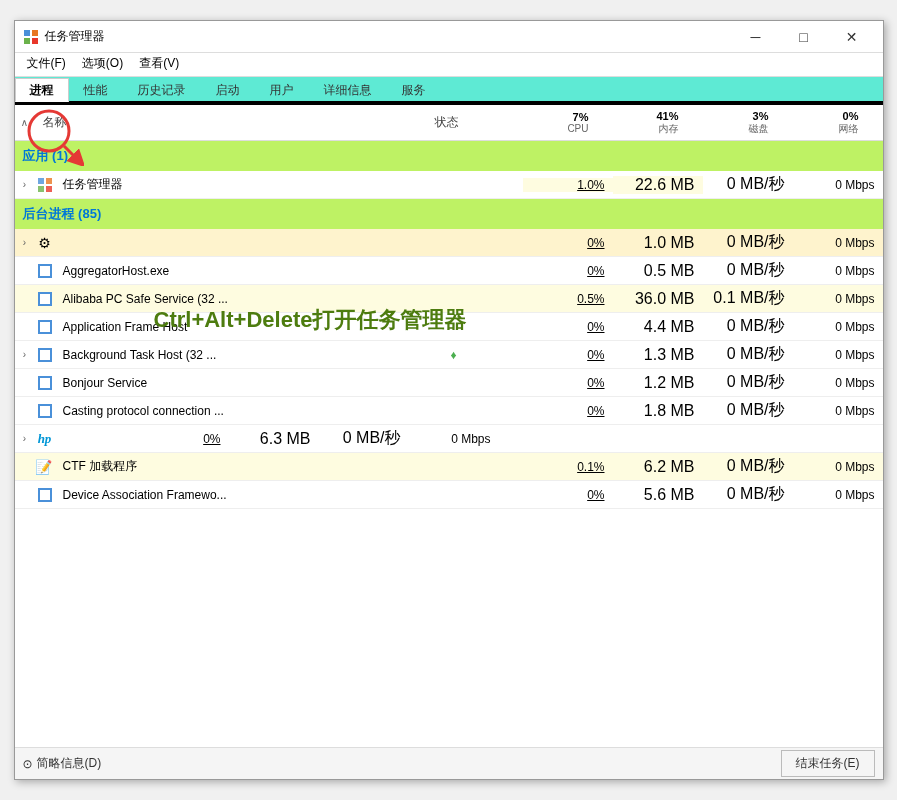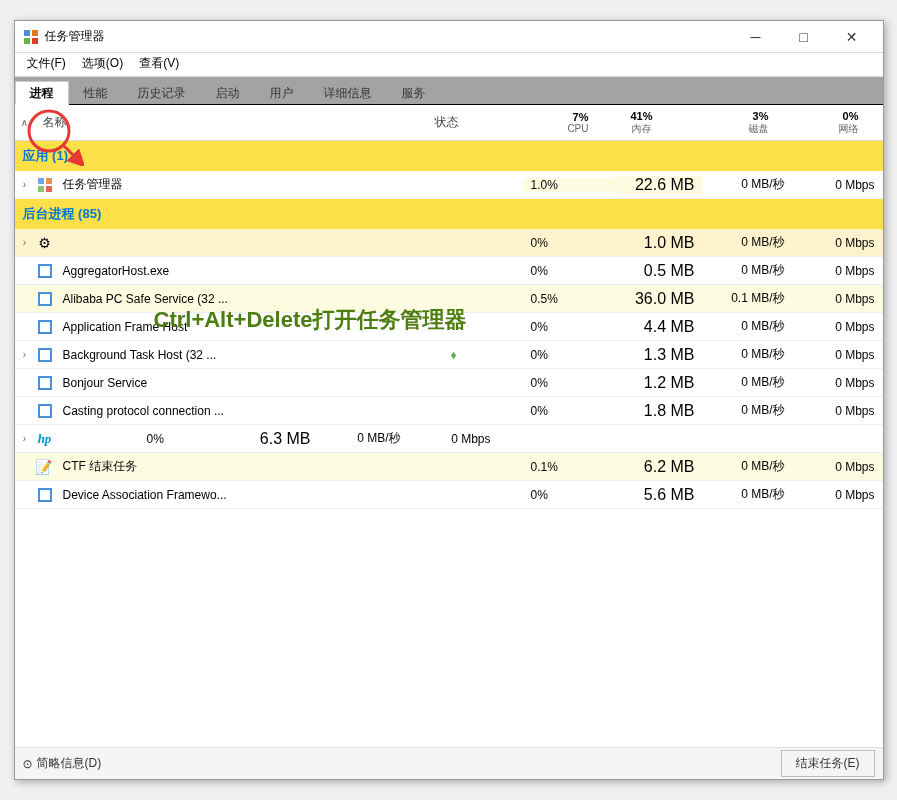--- a/index.html
+++ b/index.html
@@ -67,22 +67,22 @@
       flex-shrink: 0;
     }
     .menu-item {
       padding: 2px 8px;
       cursor: pointer;
       font-size: 12px;
       color: #000;
     }
     .tab-bar {
       height: 28px;
-      background: #a3a3a3;
-      border-bottom: 1px solid #000000;
+      background: #5eead4;
+      border-bottom: 4px solid #000000;
       display: flex;
       align-items: flex-end;
       flex-shrink: 0;
     }
     .tab {
       padding: 4px 14px;
       cursor: pointer;
       font-size: 12px;
       color: #333;
       border: 1px solid transparent;
@@ -125,21 +125,21 @@
       font-size: 12px;
       color: #444;
       text-align: right;
       cursor: pointer;
     }
     .col-mem {
       width: 90px;
       padding: 4px 8px;
       font-size: 12px;
       color: #444;
-      text-align: center;
+      text-align: right;
       cursor: pointer;
     }
     .col-disk {
       width: 90px;
       padding: 4px 8px;
       font-size: 12px;
       color: #444;
       text-align: right;
       cursor: pointer;
     }
@@ -172,21 +172,21 @@
       flex: 1;
       overflow-y: auto;
       overflow-x: auto;
     }
     .process-list::-webkit-scrollbar { width: 16px; }
     .process-list::-webkit-scrollbar-track { background: #f0f0f0; border-left: 1px solid #ddd; }
     .process-list::-webkit-scrollbar-thumb { background: #c0c0c0; border: 2px solid #f0f0f0; }
     .section-header {
       display: flex;
       align-items: center;
-      background: #fde047;
+      background: #bef264;
       padding: 6px 8px;
       font-size: 13px;
       color: #0078d7;
       font-weight: bold;
     }
     .process-row {
       display: flex;
       align-items: center;
       border-bottom: 1px solid #eee;
       min-height: 28px;
@@ -219,31 +219,33 @@
     }
     .row-status {
       width: 80px;
       font-size: 12px;
       color: #333;
       padding: 0 8px;
     }
     .row-cpu {
       width: 90px;
       font-size: 12px;
-      padding: 0 8px;
+      text-align: right;
+      padding: 0 8px;
+      text-decoration: underline;
     }
     .row-mem {
       width: 90px;
       font-size: 16px;
       text-align: right;
       padding: 0 8px;
     }
     .row-disk {
       width: 90px;
-      font-size: 12px;
+      font-size: 16px;
       text-align: right;
       padding: 0 8px;
     }
     .row-net {
       width: 90px;
       font-size: 12px;
       text-align: right;
       padding: 0 8px;
     }
     .bottom-bar {
@@ -486,21 +488,21 @@
           <div class="row-mem">6.3 MB</div>
           <div class="row-disk">0 MB/秒</div>
           <div class="row-net">0 Mbps</div>
         </div>
 
         <div class="process-row cpu-med">
           <div class="row-expand"></div>
           <div class="row-icon">
             <span style="font-size:14px;">📝</span>
           </div>
-          <div class="row-name">CTF 结束任务</div>
+          <div class="row-name">CTF 加载程序</div>
           <div class="row-status"></div>
           <div class="row-cpu cpu-med">0.1%</div>
           <div class="row-mem cpu-med">6.2 MB</div>
           <div class="row-disk">0 MB/秒</div>
           <div class="row-net">0 Mbps</div>
         </div>
 
         <div class="process-row">
           <div class="row-expand"></div>
           <div class="row-icon">

